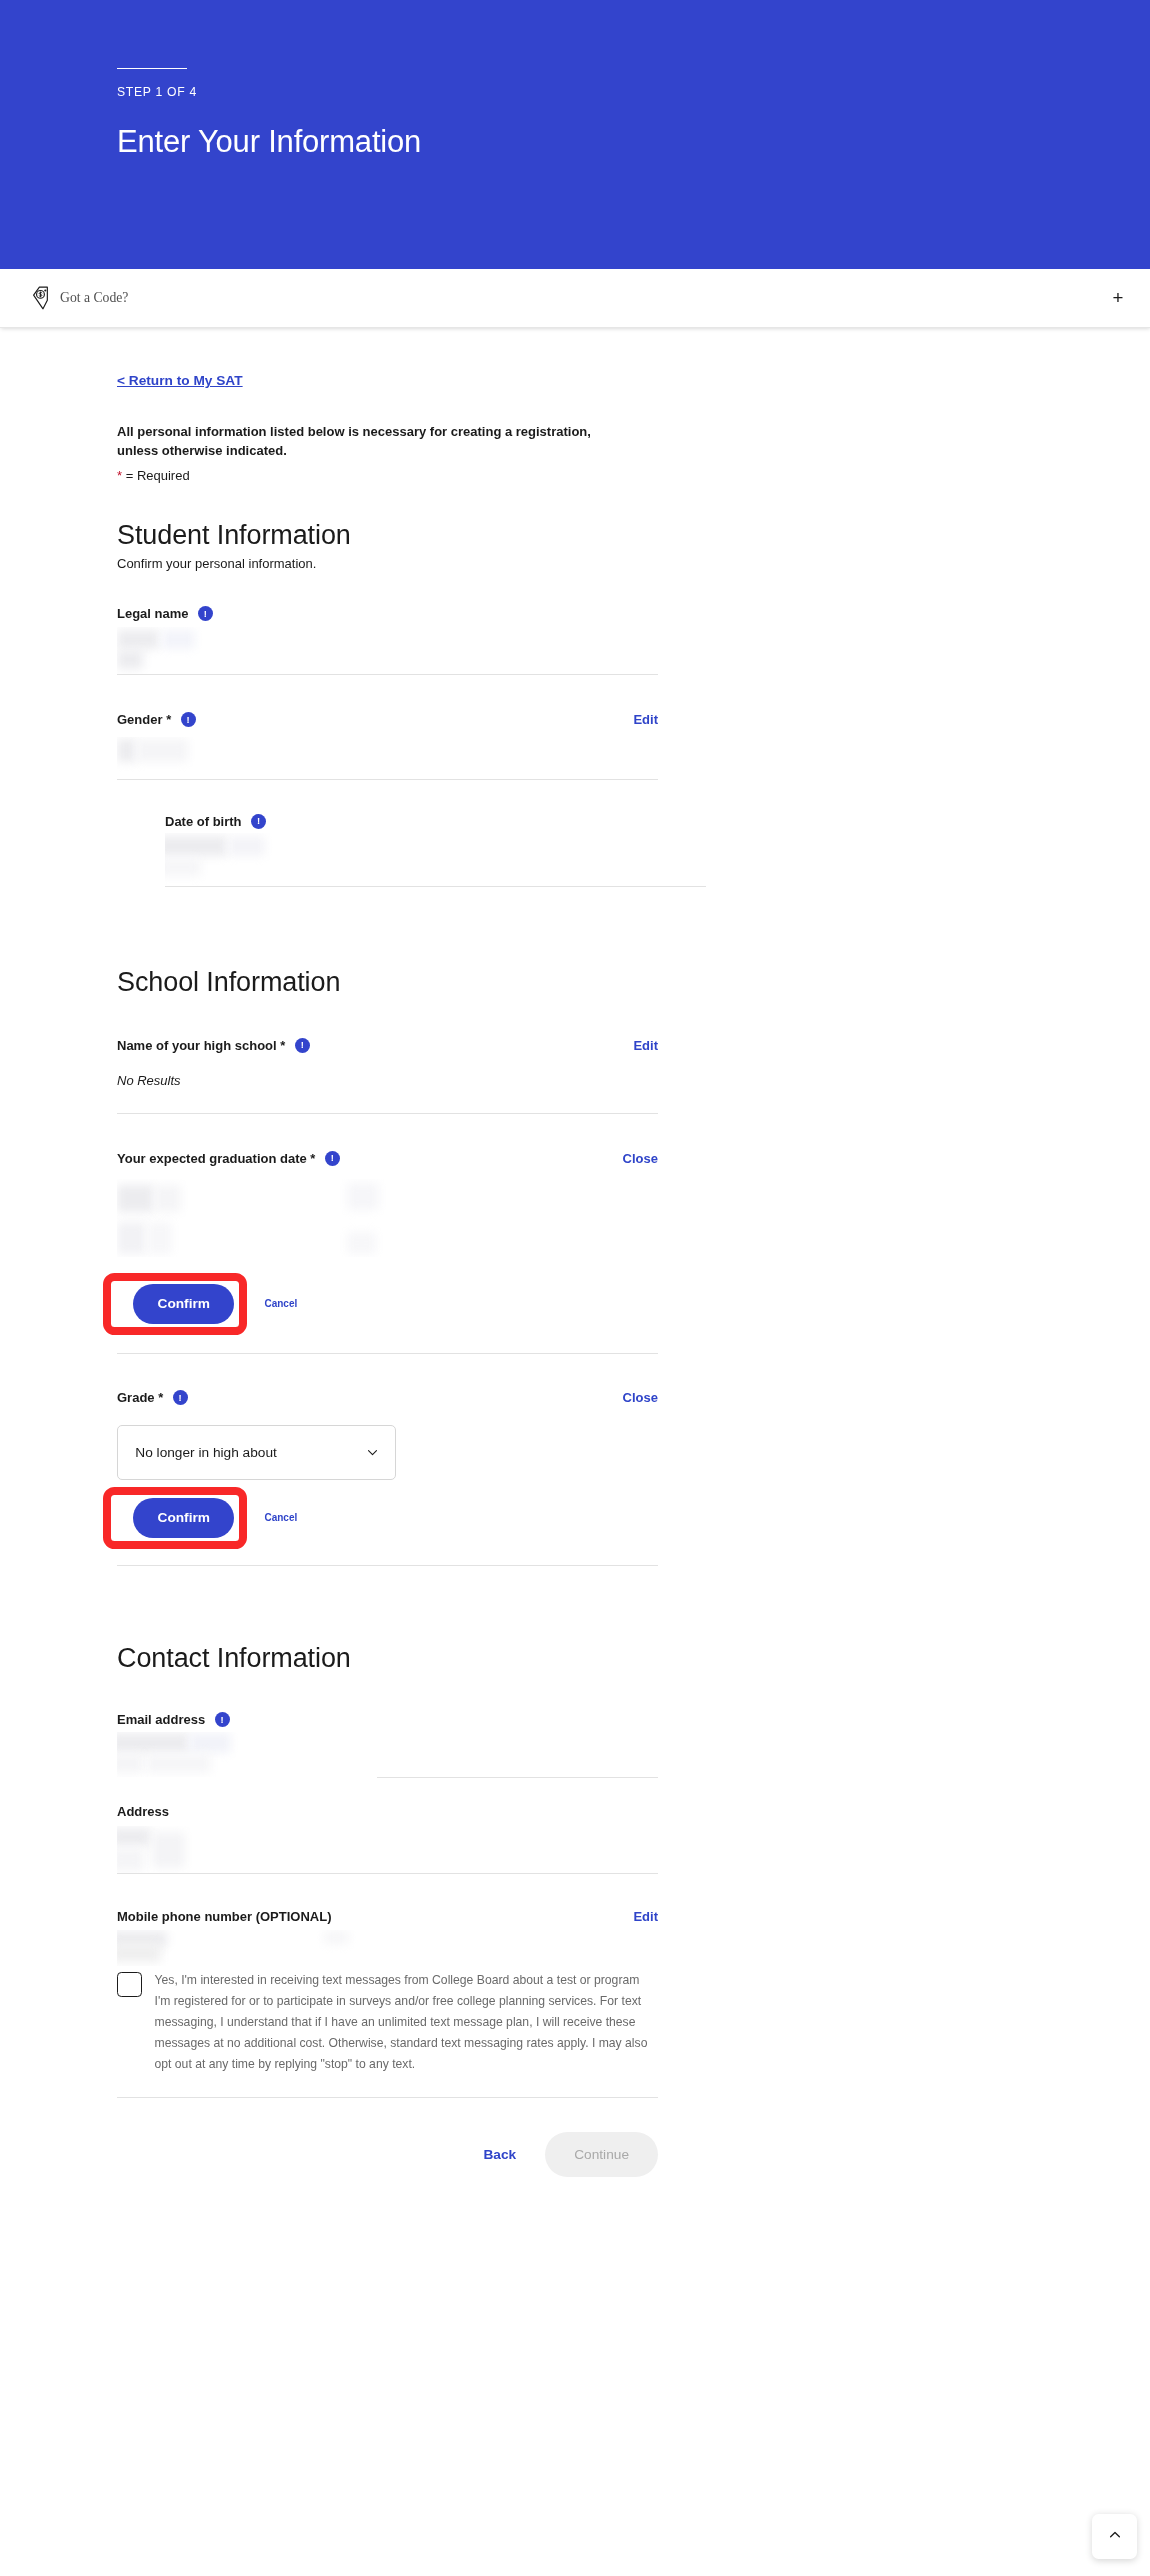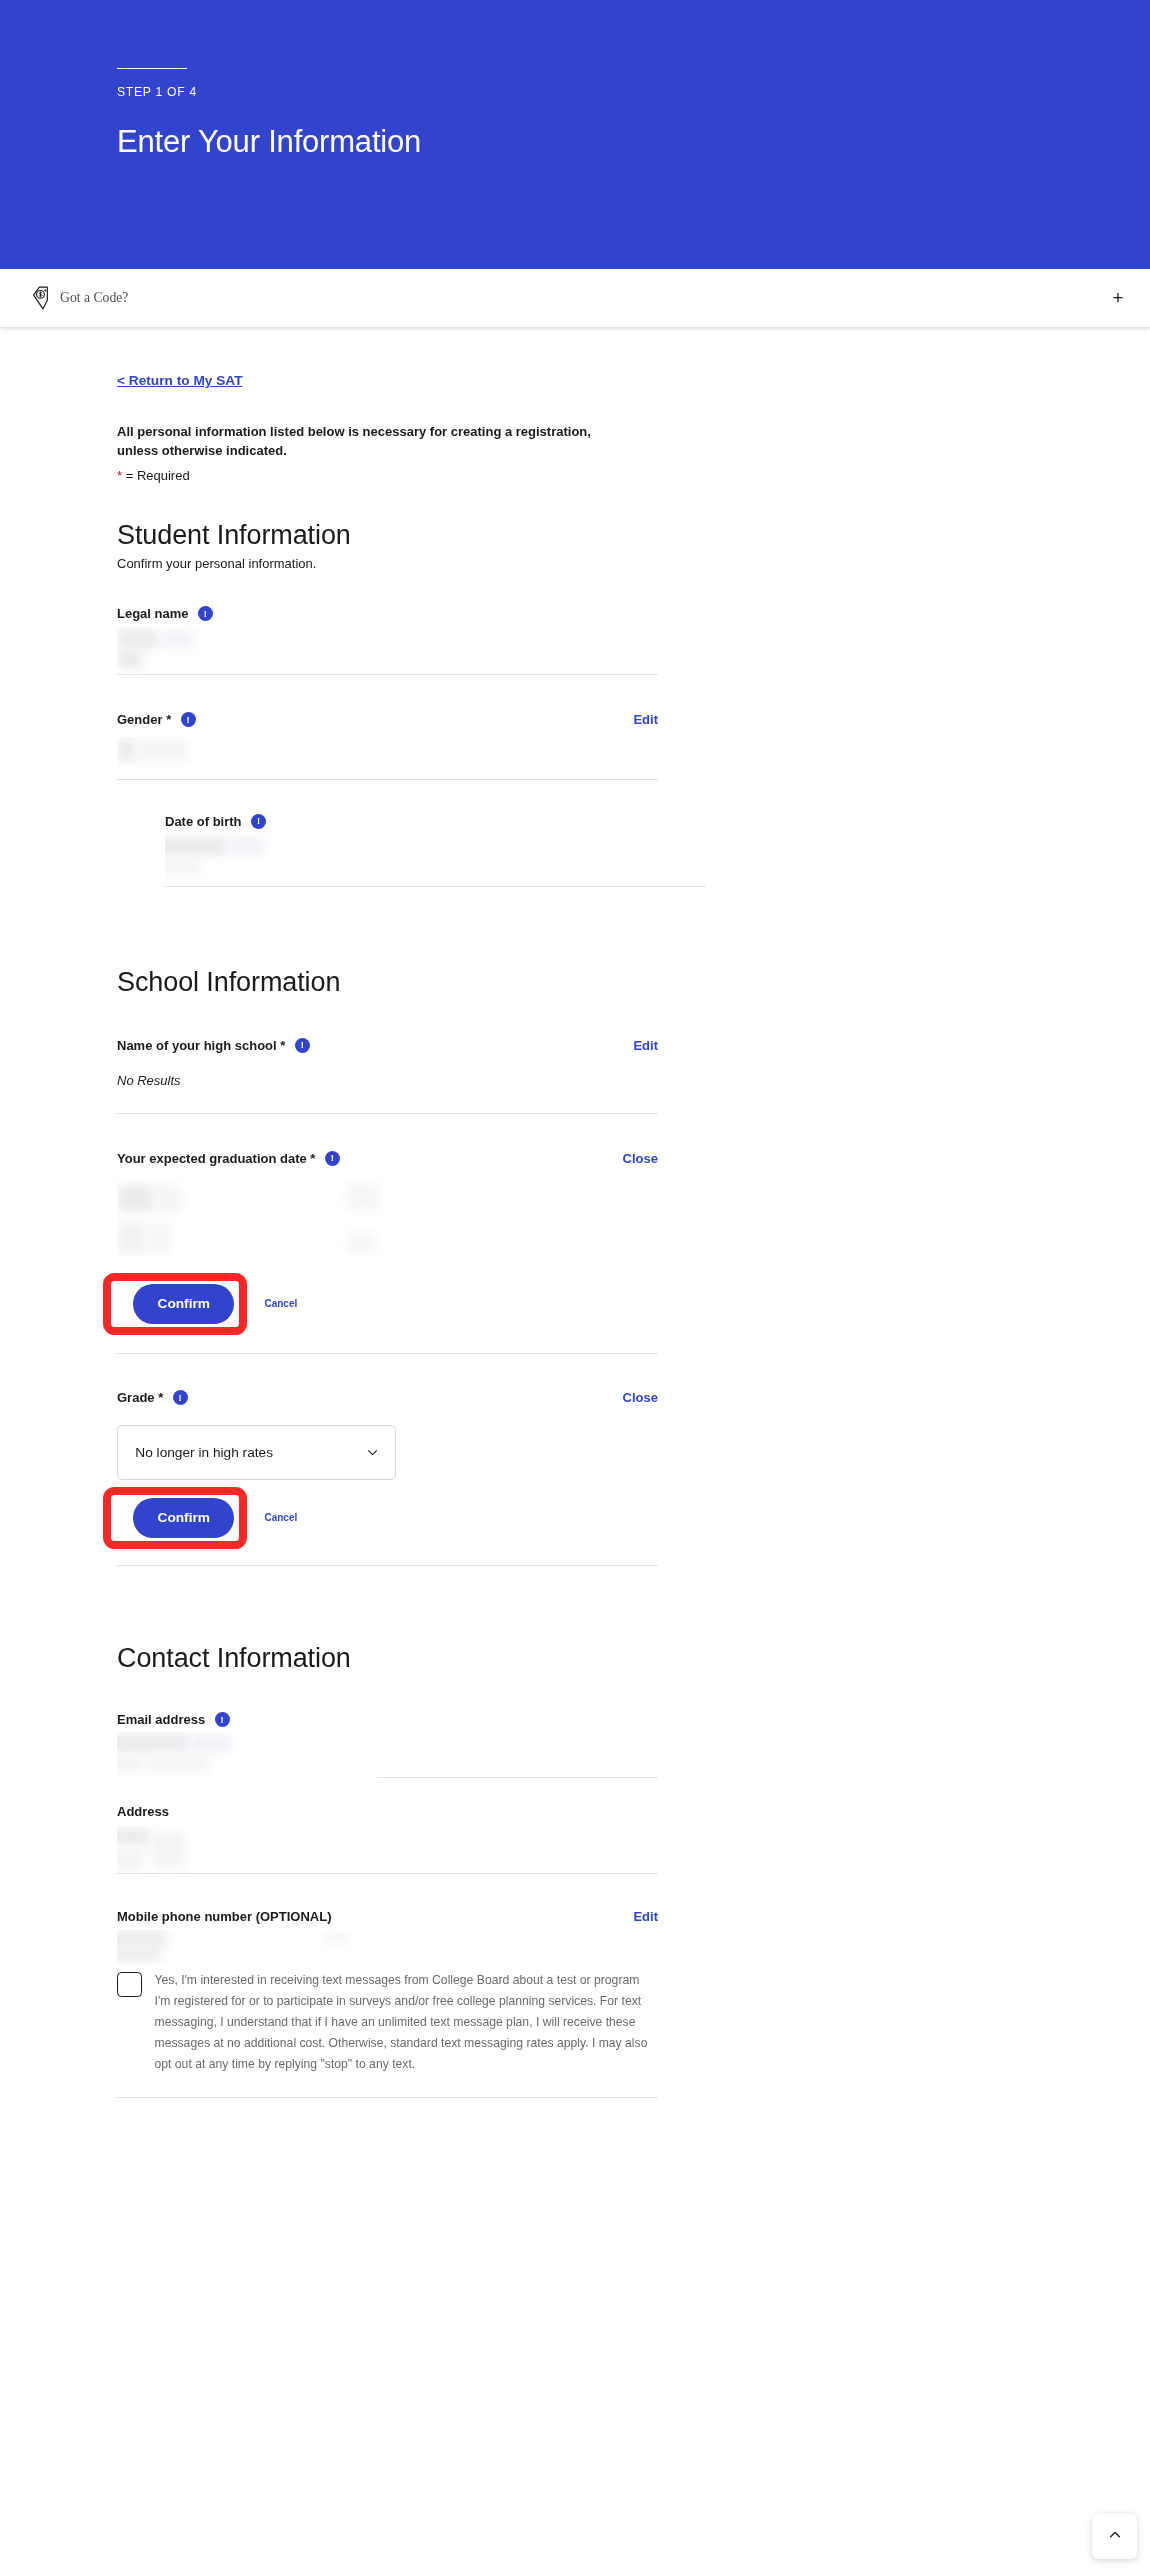--- a/index.html
+++ b/index.html
@@ -386,21 +386,21 @@
     </div>
 
     
     <div class="field" style="margin-top:32px;">
       <div class="field-top">
         <span class="field-label"><span>Grade </span><span>*</span></span>
         <span class="info-icon">!</span>
         <span class="field-action">Close</span>
       </div>
       <div class="select-box">
-        <span class="select-value">No longer in high rates</span>
+        <span class="select-value">No longer in high about</span>
         <span class="chev">
           <svg viewBox="0 0 18 18" fill="none" stroke="#1b1b1b" stroke-width="1.5">
               <path d="M3.5 6.5 L9 12 L14.5 6.5" stroke-linecap="round" stroke-linejoin="round"></path>
             </svg>
         </span>
       </div>
       <div class="action-row" style="margin-top:7.2px; height:62px;">
         <div class="redbox" style="left:-13.7px; top:0px; width:144px; height:62px;"></div>
         <button class="btn-confirm" style="margin-left:16px;">Confirm</button>
         <span class="btn-cancel" style="margin-left:30px;">Cancel</span>
@@ -452,20 +452,24 @@
       </div>
 
       <div class="checkbox-row">
         <span class="checkbox"></span>
         <span class="checkbox-text">Yes, I'm interested in receiving text messages from College Board about a test or program I'm registered for or to participate in surveys and/or free college planning services. For text messaging, I understand that if I have an unlimited text message plan, I will receive these messages at no additional cost. Otherwise, standard text messaging rates apply. I may also opt out at any time by replying "stop" to any text.</span>
       </div>
       <div class="divider" style="margin-top:21.6px;"></div>
     </div>
 
     
+    <div class="footer-row">
+      <span class="btn-back">Back</span>
+      <button class="btn-continue">Continue</button>
+    </div>
 
   </div>
 </div>
 
 <div class="scroll-top">
   <span>
     <svg width="16" height="16" viewBox="0 0 22 22" fill="none" stroke="#1b1b1b" stroke-width="1.8">
       <path d="M5 13.5 L11 7.5 L17 13.5" stroke-linecap="round" stroke-linejoin="round"></path>
     </svg>
   </span>

